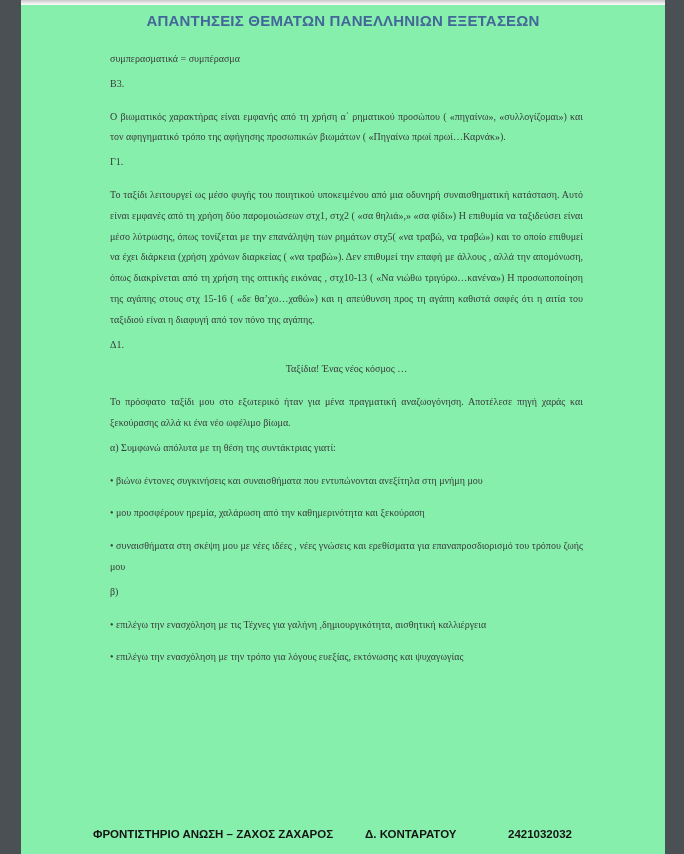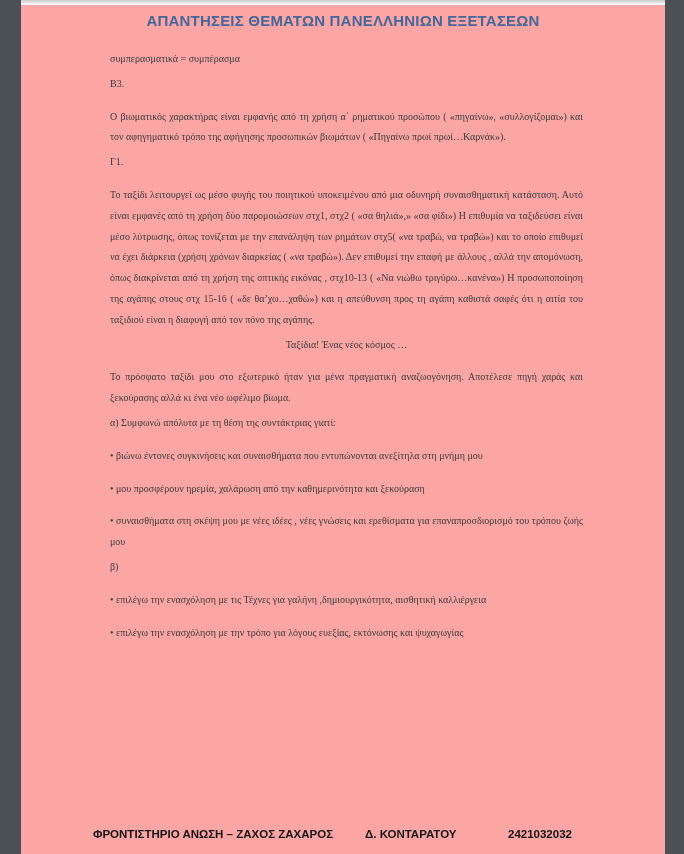--- a/index.html
+++ b/index.html
@@ -13,21 +13,21 @@
     background: #4b5054;
     overflow: hidden;
     font-family: "Liberation Serif", serif;
   }
   .page {
     position: absolute;
     left: 21px;
     top: 0;
     width: 644px;
     height: 854px;
-    background: #fca5a5;
+    background: #86efac;
   }
   .page-top-shadow {
     position: absolute;
     left: 0; top: 0;
     width: 100%;
     height: 5px;
     background: linear-gradient(to bottom, #c9c9c9, #ffffff);
   }
   .doc-title {
     position: absolute;
@@ -87,20 +87,21 @@
   <div class="page-top-shadow"></div>
 
   <div class="doc-title">ΑΠΑΝΤΗΣΕΙΣ ΘΕΜΑΤΩΝ ΠΑΝΕΛΛΗΝΙΩΝ ΕΞΕΤΑΣΕΩΝ</div>
 
   <div class="content">
     <p class="plain">συμπερασματικά = συμπέρασμα</p>
     <p class="plain">Β3.</p>
     <p class="para">Ο βιωματικός χαρακτήρας  είναι εμφανής από τη χρήση α΄ ρηματικού προσώπου ( «πηγαίνω», «συλλογίζομαι»)  και τον αφηγηματικό τρόπο της αφήγησης προσωπικών βιωμάτων ( «Πηγαίνω πρωί πρωί…Καρνάκ»).</p>
     <p class="plain">Γ1.</p>
     <p class="para">Το ταξίδι λειτουργεί ως μέσο φυγής του ποιητικού υποκειμένου  από μια οδυνηρή συναισθηματική κατάσταση. Αυτό είναι εμφανές από τη χρήση δύο παρομοιώσεων στχ1, στχ2  ( «σα θηλιά»,» «σα φίδι») Η επιθυμία να ταξιδεύσει είναι μέσο λύτρωσης, όπως τονίζεται με την επανάληψη των ρημάτων στχ5( «να τραβώ, να τραβώ») και το οποίο επιθυμεί να έχει διάρκεια (χρήση χρόνων διαρκείας ( «να τραβώ»). Δεν επιθυμεί την επαφή με άλλους , αλλά την απομόνωση, όπως διακρίνεται από τη χρήση της οπτικής εικόνας , στχ10-13 ( «Να νιώθω τριγύρω…κανένα») Η προσωποποίηση της αγάπης στους στχ 15-16 ( «δε θα’χω…χαθώ») και η απεύθυνση προς τη αγάπη καθιστά σαφές ότι η αιτία του ταξιδιού είναι η διαφυγή από τον πόνο της αγάπης.</p>
+    <p class="plain">Δ1.</p>
     <p class="center">Ταξίδια! Ένας νέος κόσμος …</p>
     <p class="para">Το πρόσφατο ταξίδι μου στο εξωτερικό ήταν για μένα πραγματική αναζωογόνηση. Αποτέλεσε πηγή χαράς και ξεκούρασης αλλά κι ένα νέο ωφέλιμο βίωμα.</p>
     <p class="plain">α) Συμφωνώ απόλυτα με τη θέση της συντάκτριας γιατί:</p>
     <p class="para">• βιώνω έντονες συγκινήσεις και συναισθήματα που εντυπώνονται ανεξίτηλα στη μνήμη μου</p>
     <p class="para">• μου προσφέρουν ηρεμία, χαλάρωση από την καθημερινότητα και ξεκούραση</p>
     <p class="para">• συναισθήματα στη σκέψη μου με νέες ιδέες , νέες γνώσεις και ερεθίσματα για επαναπροσδιορισμό του τρόπου ζωής μου</p>
     <p class="plain">β)</p>
     <p class="para">• επιλέγω την ενασχόληση με τις Τέχνες για γαλήνη ,δημιουργικότητα, αισθητική καλλιέργεια</p>
     <p class="para">• επιλέγω την ενασχόληση με την τρόπο για λόγους ευεξίας, εκτόνωσης και ψυχαγωγίας</p>
   </div>

